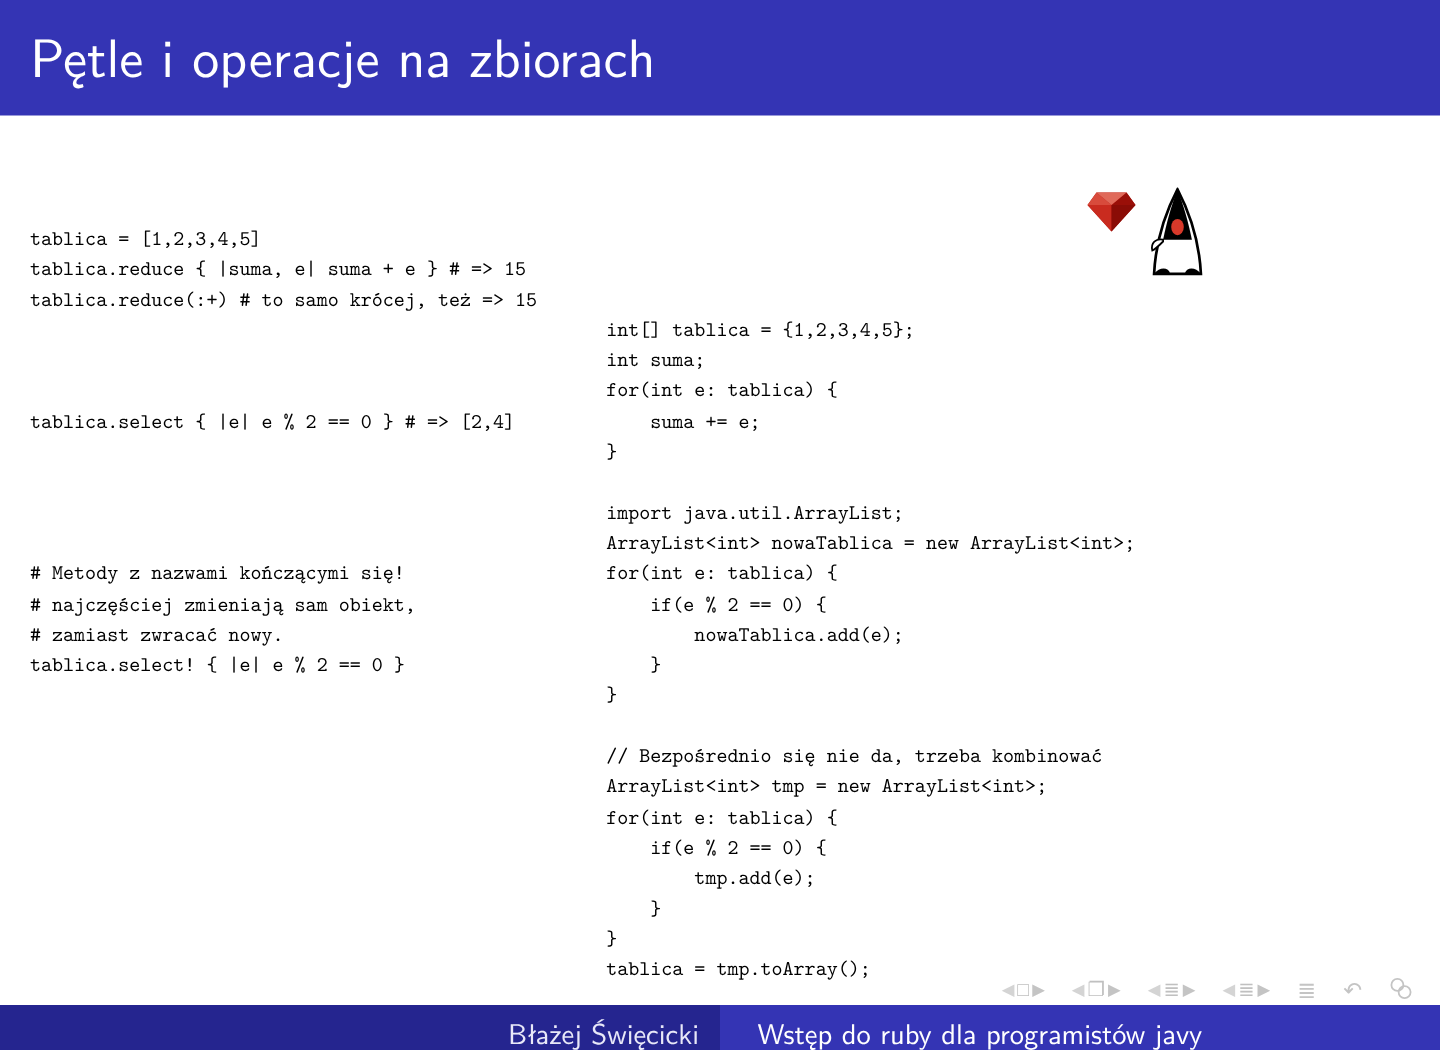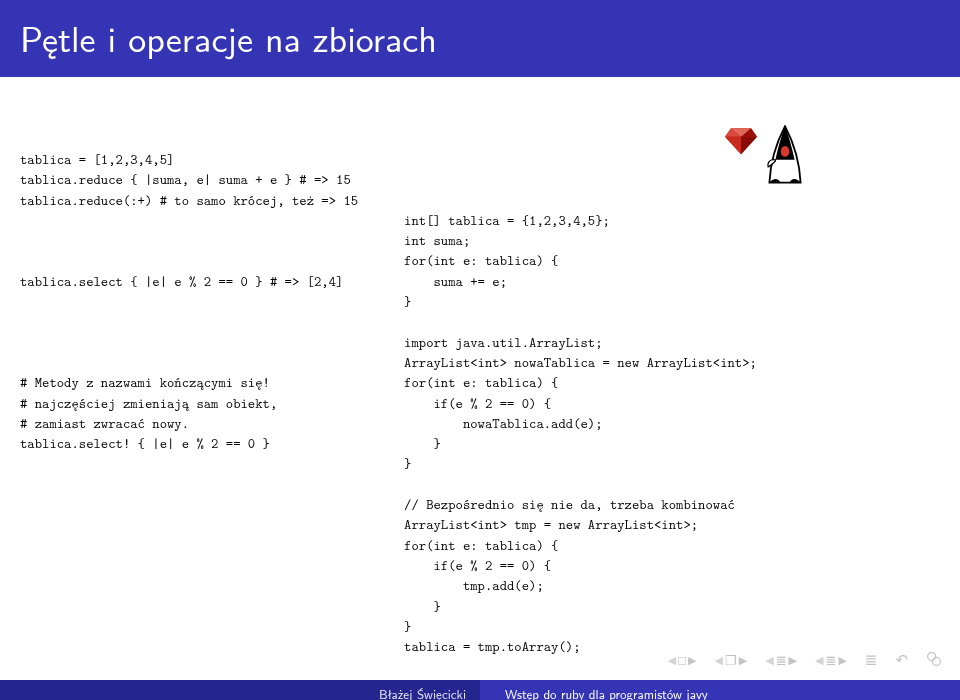--- a/index.html
+++ b/index.html
@@ -49,23 +49,23 @@
     height: 60px;
   }
   .col-right .code-block {
     padding-top: 42px;
   }
   .footer {
     position: absolute;
     bottom: 0;
     left: 0;
     right: 0;
-    height: 20px;
-    display: flex;
-    font-size: 13px;
+    height: 30px;
+    display: flex;
+    font-size: 19px;
     color: #fff;
   }
   .footer-author {
     background: #25258f;
     flex: 0 0 50%;
     text-align: right;
     padding: 4px 14px;
     color: #e8e8f8;
   }
   .footer-title {

